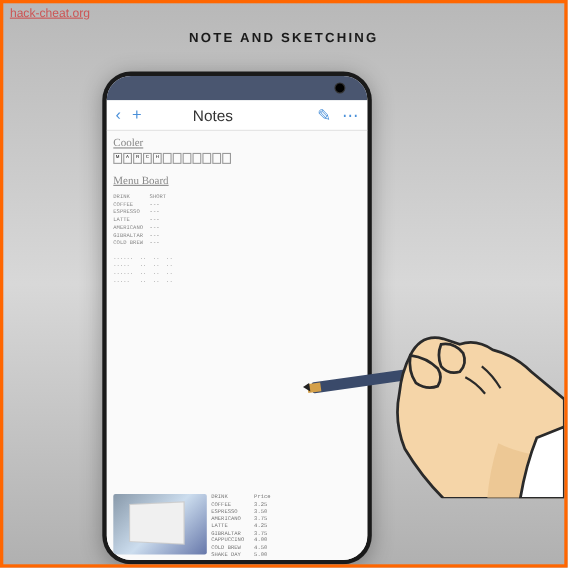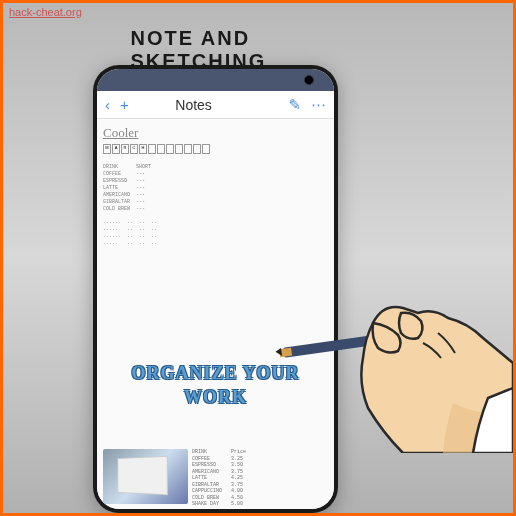--- a/index.html
+++ b/index.html
@@ -19,21 +19,21 @@
       font-size: 11px;
       color: #cc5555;
       z-index: 100;
       text-decoration: underline;
     }
     .banner-title {
       position: absolute;
       top: 24px;
       left: 50%;
       transform: translateX(-50%);
-      font-size: 20px;
+      font-size: 12px;
       font-weight: 900;
       letter-spacing: 2px;
       color: #1a1a1a;
       font-family: Impact, 'Arial Black', sans-serif;
     }
     .phone {
       position: absolute;
       left: 90px;
       top: 62px;
       width: 245px;
@@ -91,21 +91,21 @@
       margin-left: -30px;
     }
     .content {
       height: calc(100% - 50px);
       background: #fafafa;
       overflow: hidden;
       padding: 6px;
       position: relative;
     }
     .sketch-title {
-      font-size: 13px;
+      font-size: 10px;
       color: #888;
       text-decoration: underline;
       margin-bottom: 3px;
       font-family: cursive;
     }
     .sketch-calendar {
       display: flex;
       gap: 1px;
       margin-bottom: 10px;
     }
@@ -217,36 +217,33 @@
         <div class="cal-box">C</div>
         <div class="cal-box">H</div>
         <div class="cal-box"></div>
         <div class="cal-box"></div>
         <div class="cal-box"></div>
         <div class="cal-box"></div>
         <div class="cal-box"></div>
         <div class="cal-box"></div>
         <div class="cal-box"></div>
       </div>
+      <div class="sketch-title">Menu Board</div>
       <div class="menu-board">DRINK      SHORT
 COFFEE     ---
 ESPRESSO   ---
 LATTE      ---
 AMERICANO  ---
 GIBRALTAR  ---
 COLD BREW  ---</div>
       <div class="menu-board">......  ..  ..  ..
 .....   ..  ..  ..
 ......  ..  ..  ..
 .....   ..  ..  ..</div>
 
-      <div class="stylized-text">
-        <div>ORGANIZE YOUR</div>
-        <div>WORK</div>
-      </div>
 
       <div class="bottom-section">
         <div class="photo-thumb"></div>
         <div class="price-list">DRINK        Price
 COFFEE       3.25
 ESPRESSO     3.50
 AMERICANO    3.75
 LATTE        4.25
 GIBRALTAR    3.75
 CAPPUCCINO   4.00

